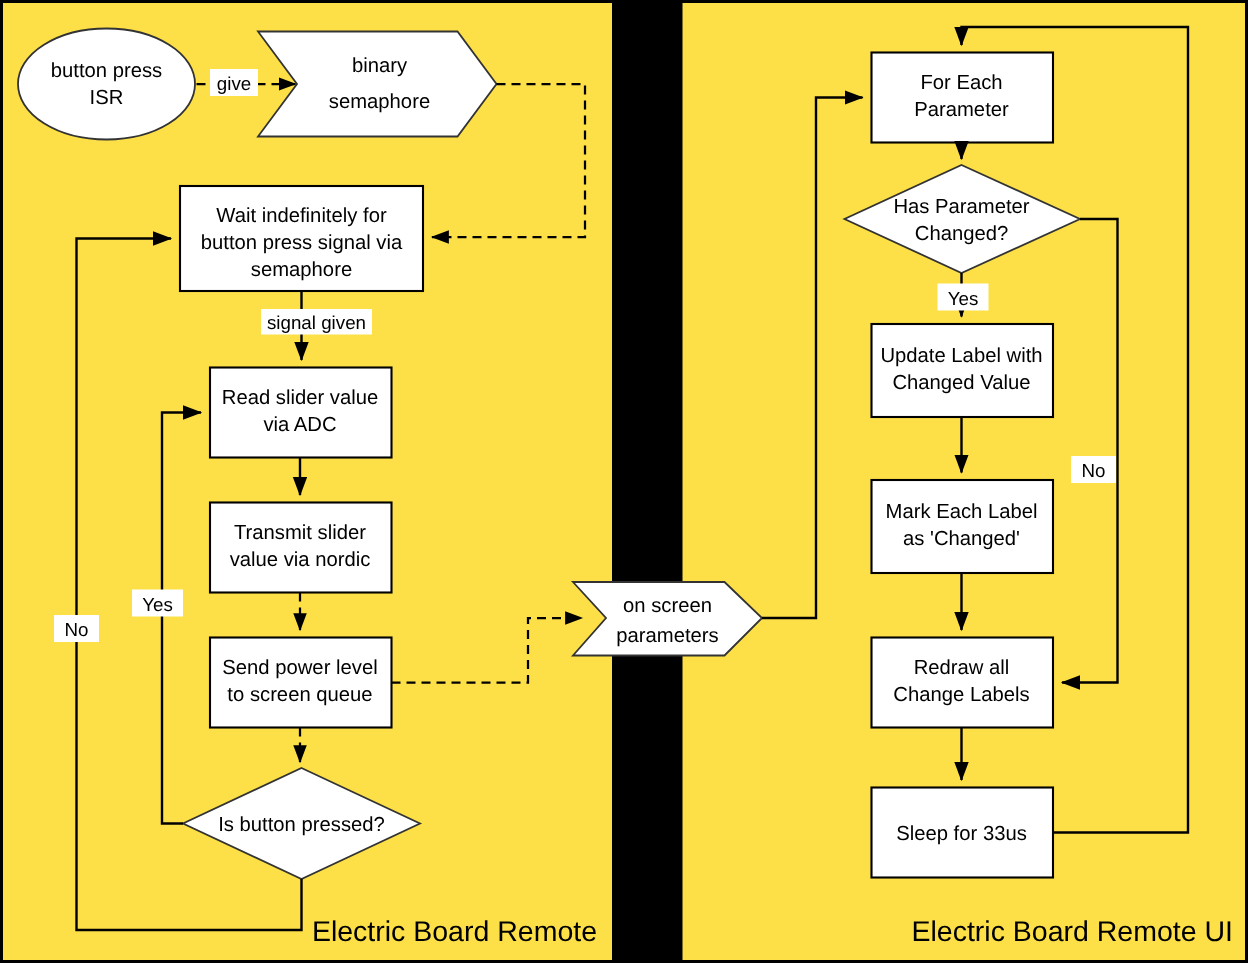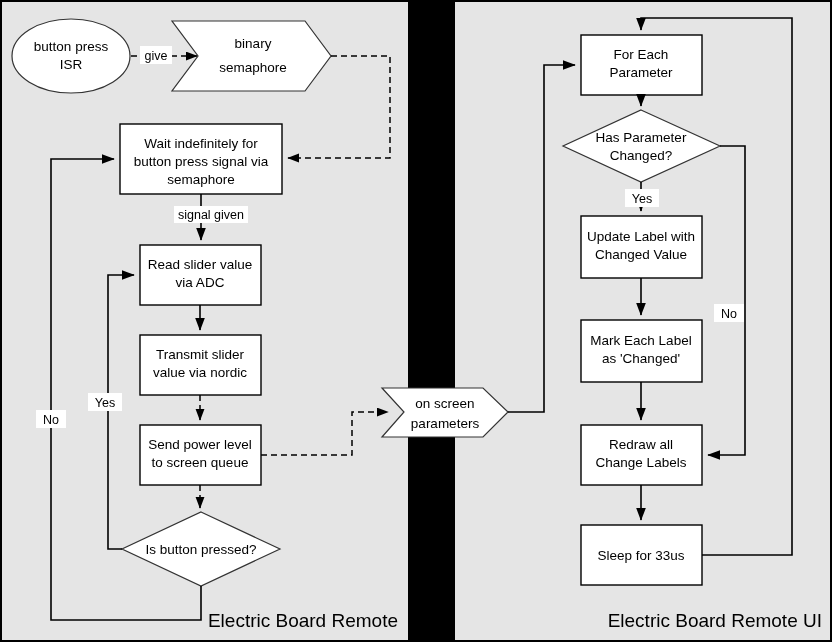--- a/index.html
+++ b/index.html
@@ -4,21 +4,21 @@
 <style>
   html, body {
     margin: 0;
     padding: 0;
     background: #ffffff;
   }
   #root {
     position: relative;
     width: 832px;
     height: 642px;
-    background: #e5e5e5;
+    background: #fde047;
     font-family: "Liberation Sans", sans-serif;
     overflow: hidden;
     text-decoration: underline;
   }
   #flow-svg {
     position: absolute;
     left: 0;
     top: 0;
     width: 832px;
     height: 642px;

